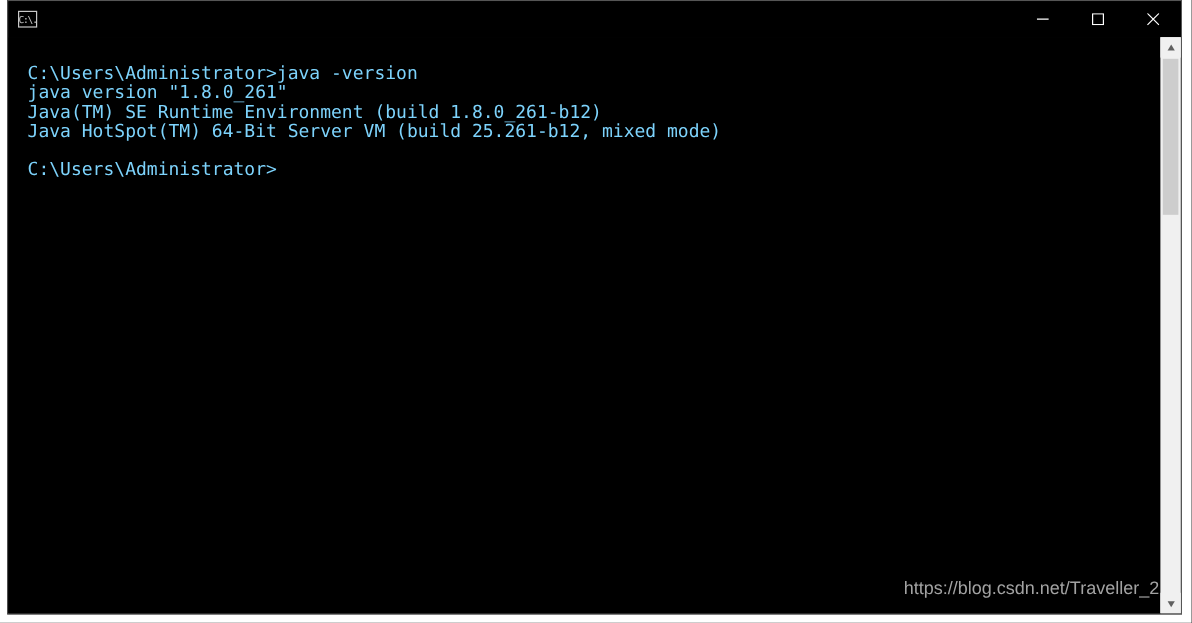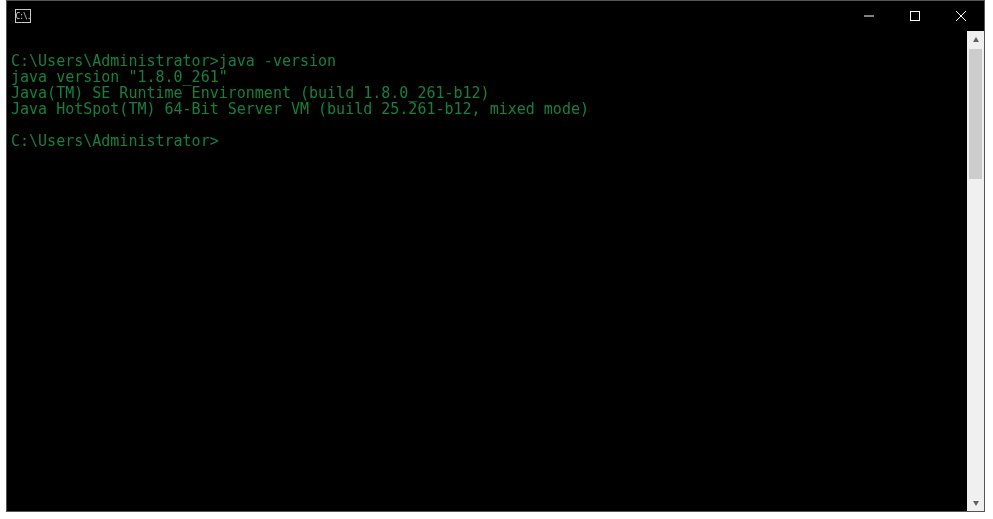--- a/index.html
+++ b/index.html
@@ -58,25 +58,25 @@
   }
   .win-btn svg { display: block; }
   .client {
     flex: 1;
     display: flex;
     background: #0c0c0c;
   }
   .terminal {
     flex: 1;
     background: #000000;
-    color: #15803d;
+    color: #7dd3fc;
     font-family: "NSimSun","SimSun","Consolas",monospace;
     font-size: 15px;
     line-height: 16px;
-    padding: 6px 4px 2px 4px;
+    padding: 6px 4px 2px 16px;
     white-space: pre;
     overflow: hidden;
   }
   .terminal .line { display: block; min-height: 16px; }
   .scrollbar {
     width: 17px;
     background: #f0f0f0;
     position: relative;
   }
   .scroll-up, .scroll-down {
@@ -155,13 +155,14 @@
       </div>
       <div class="scroll-thumb"></div>
       <div class="scroll-down">
         <svg width="8" height="8" viewBox="0 0 8 8">
             <polygon points="1,2 7,2 4,7" fill="#606060"></polygon>
           </svg>
       </div>
     </div>
   </div>
 
+  <div class="watermark">https://blog.csdn.net/Traveller_2</div>
 </div>
 
 </body></html>

